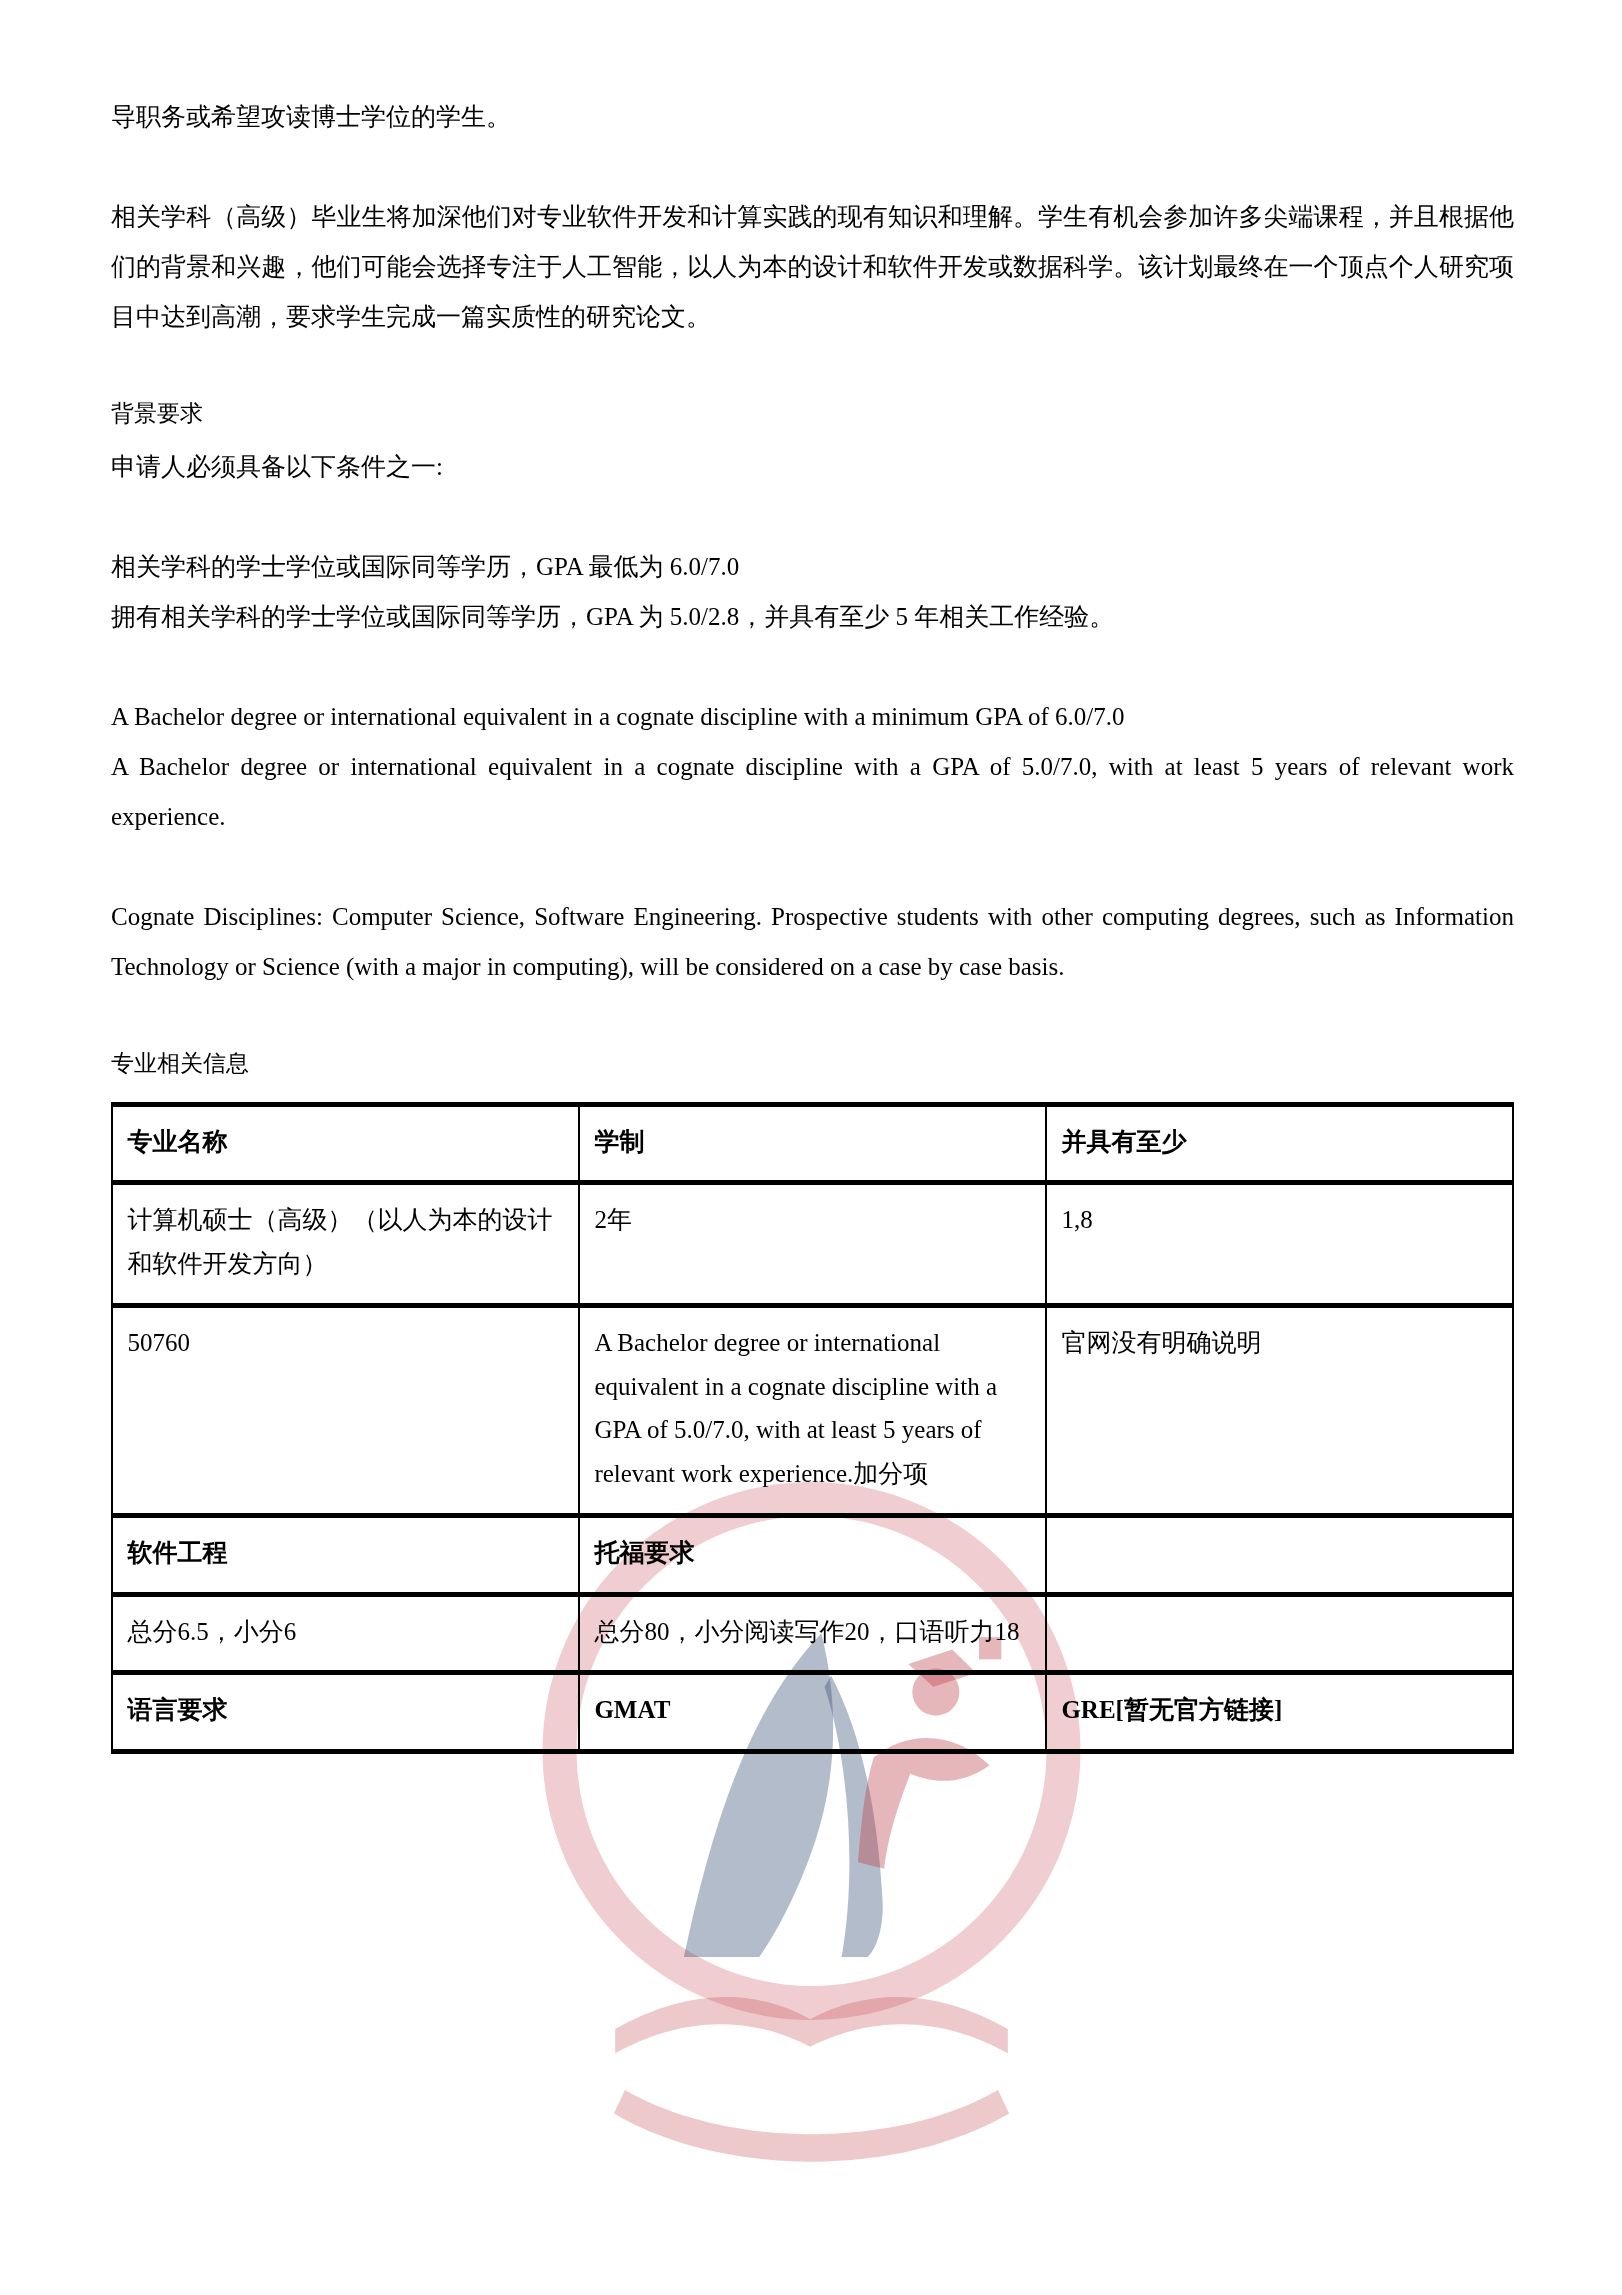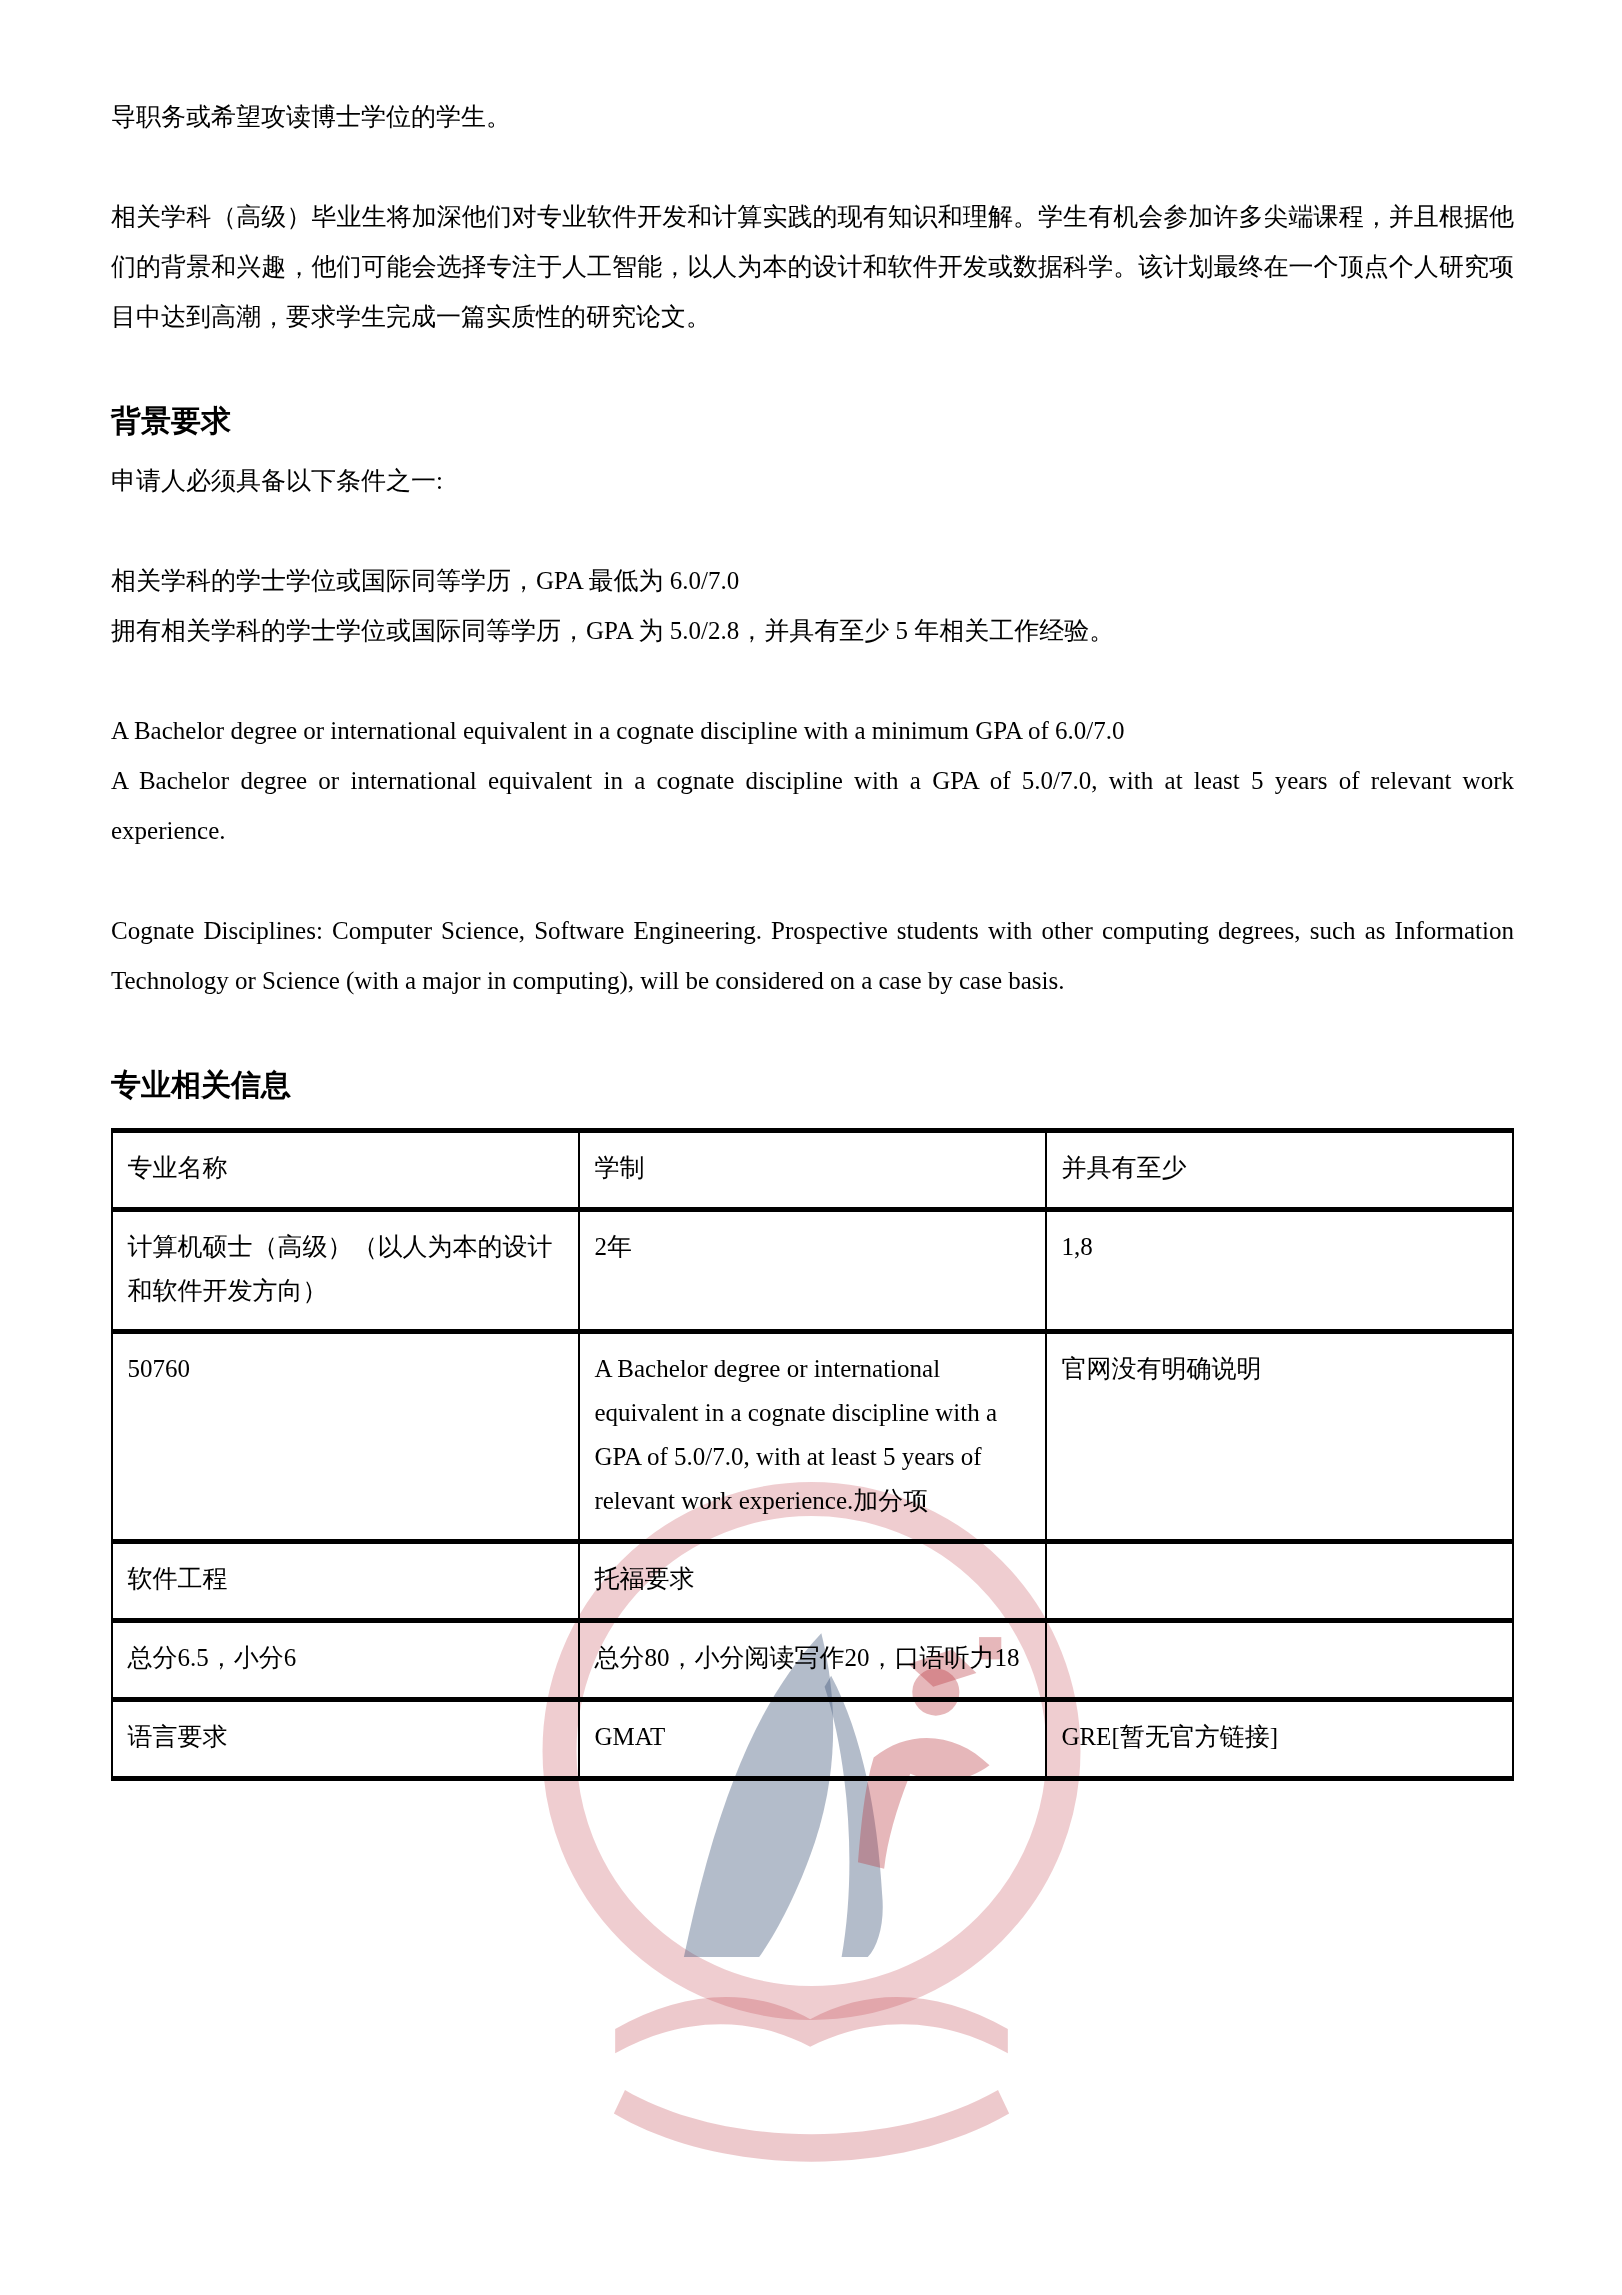--- a/index.html
+++ b/index.html
@@ -17,22 +17,22 @@
     position:relative;
     z-index:2;
     padding:92px 109px 15px 111px;
     font-size:25px;
     line-height:2;
     border-radius:12px;
   }
   .block{margin:0 0 50px 0;}
   .block p{margin:0;text-align:justify;}
   h2.doc-heading{
-    font-size:30px;
-    font-weight:700;
+    font-size:23px;
+    font-weight:400;
     line-height:1.9;
     margin:13px 0 6.5px 0;
   }
   table.info-table{
     border-collapse:collapse;
     width:100%;
     margin-top:15.7px;
     font-size:25px;
     line-height:1.75;
     background:transparent;
@@ -40,21 +40,21 @@
   table.info-table td{
     border-left:2.6px solid #000;
     border-right:2.6px solid #000;
     border-top:5.2px solid #000;
     border-bottom:5.2px solid #000;
     width:33.33%;
     vertical-align:top;
     padding:13px 14.4px 17px 14.4px;
     text-align:left;
   }
-  td.hcell{font-weight:400;padding-top:17px;padding-bottom:19.6px;}
+  td.hcell{font-weight:700;padding-top:17px;padding-bottom:19.6px;}
   .watermark{
     position:absolute;
     left:517px;
     top:1476px;
     z-index:1;
   }
 </style>
 </head>
 <body>
 

